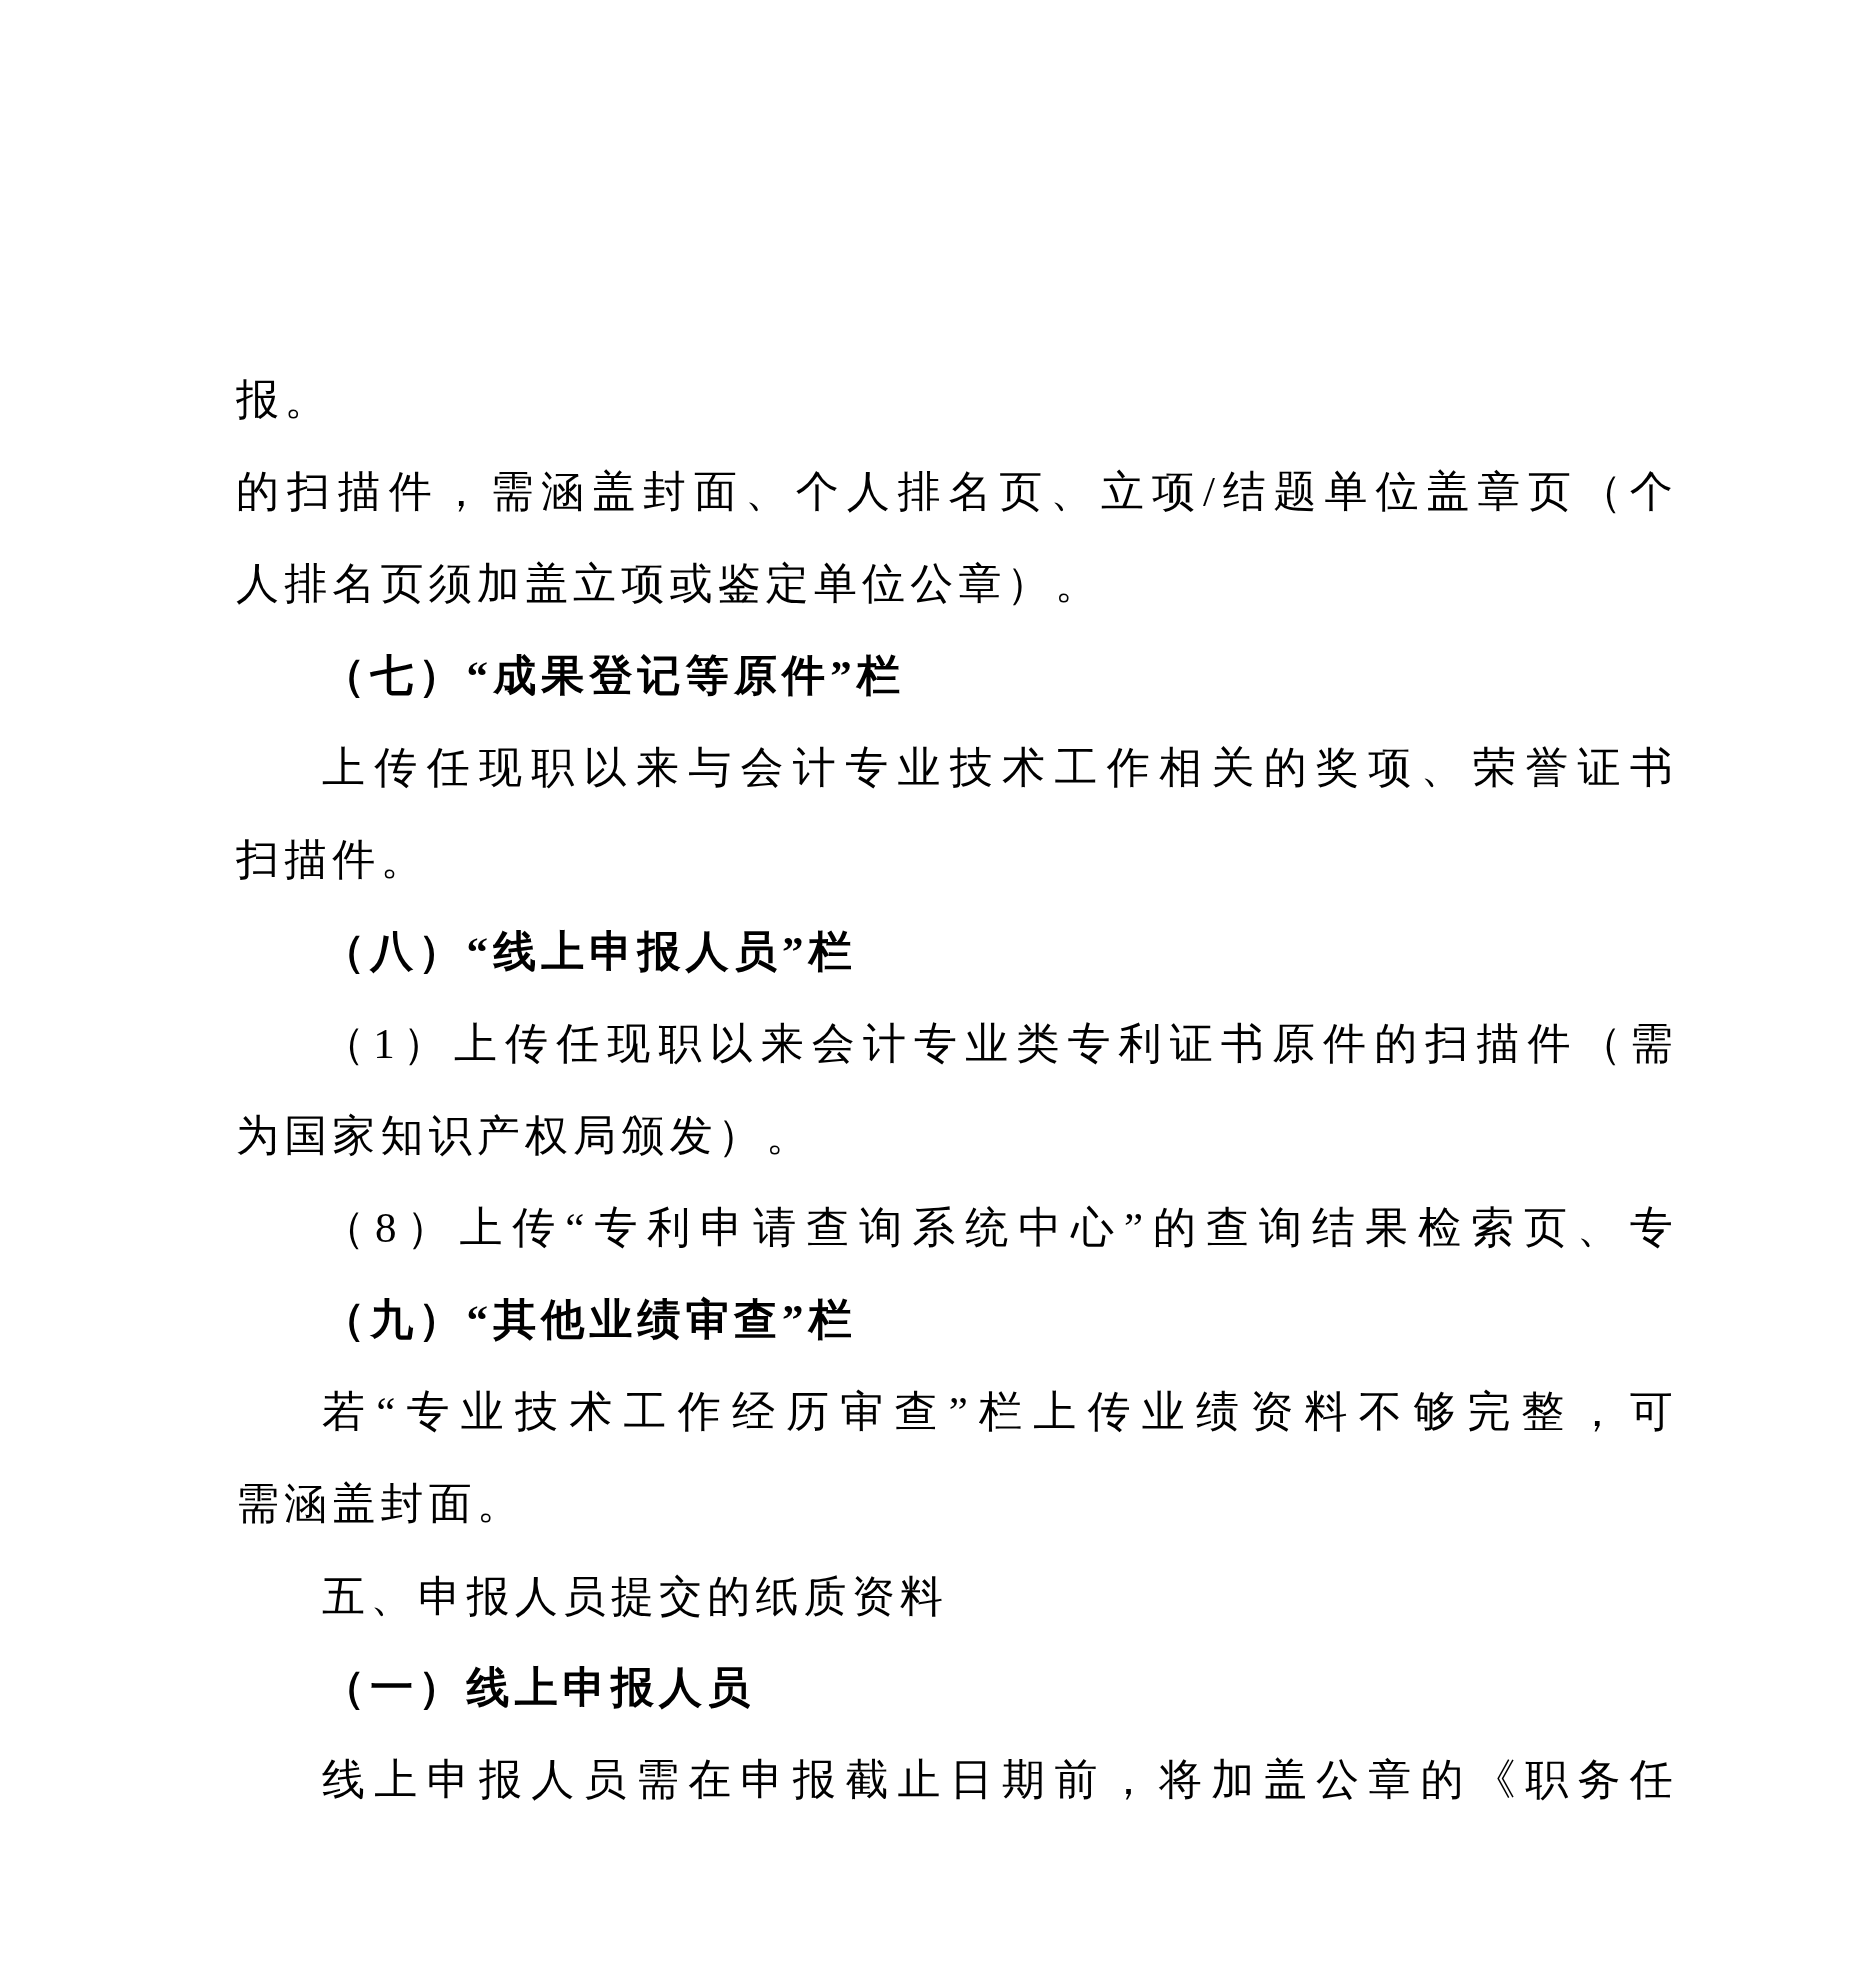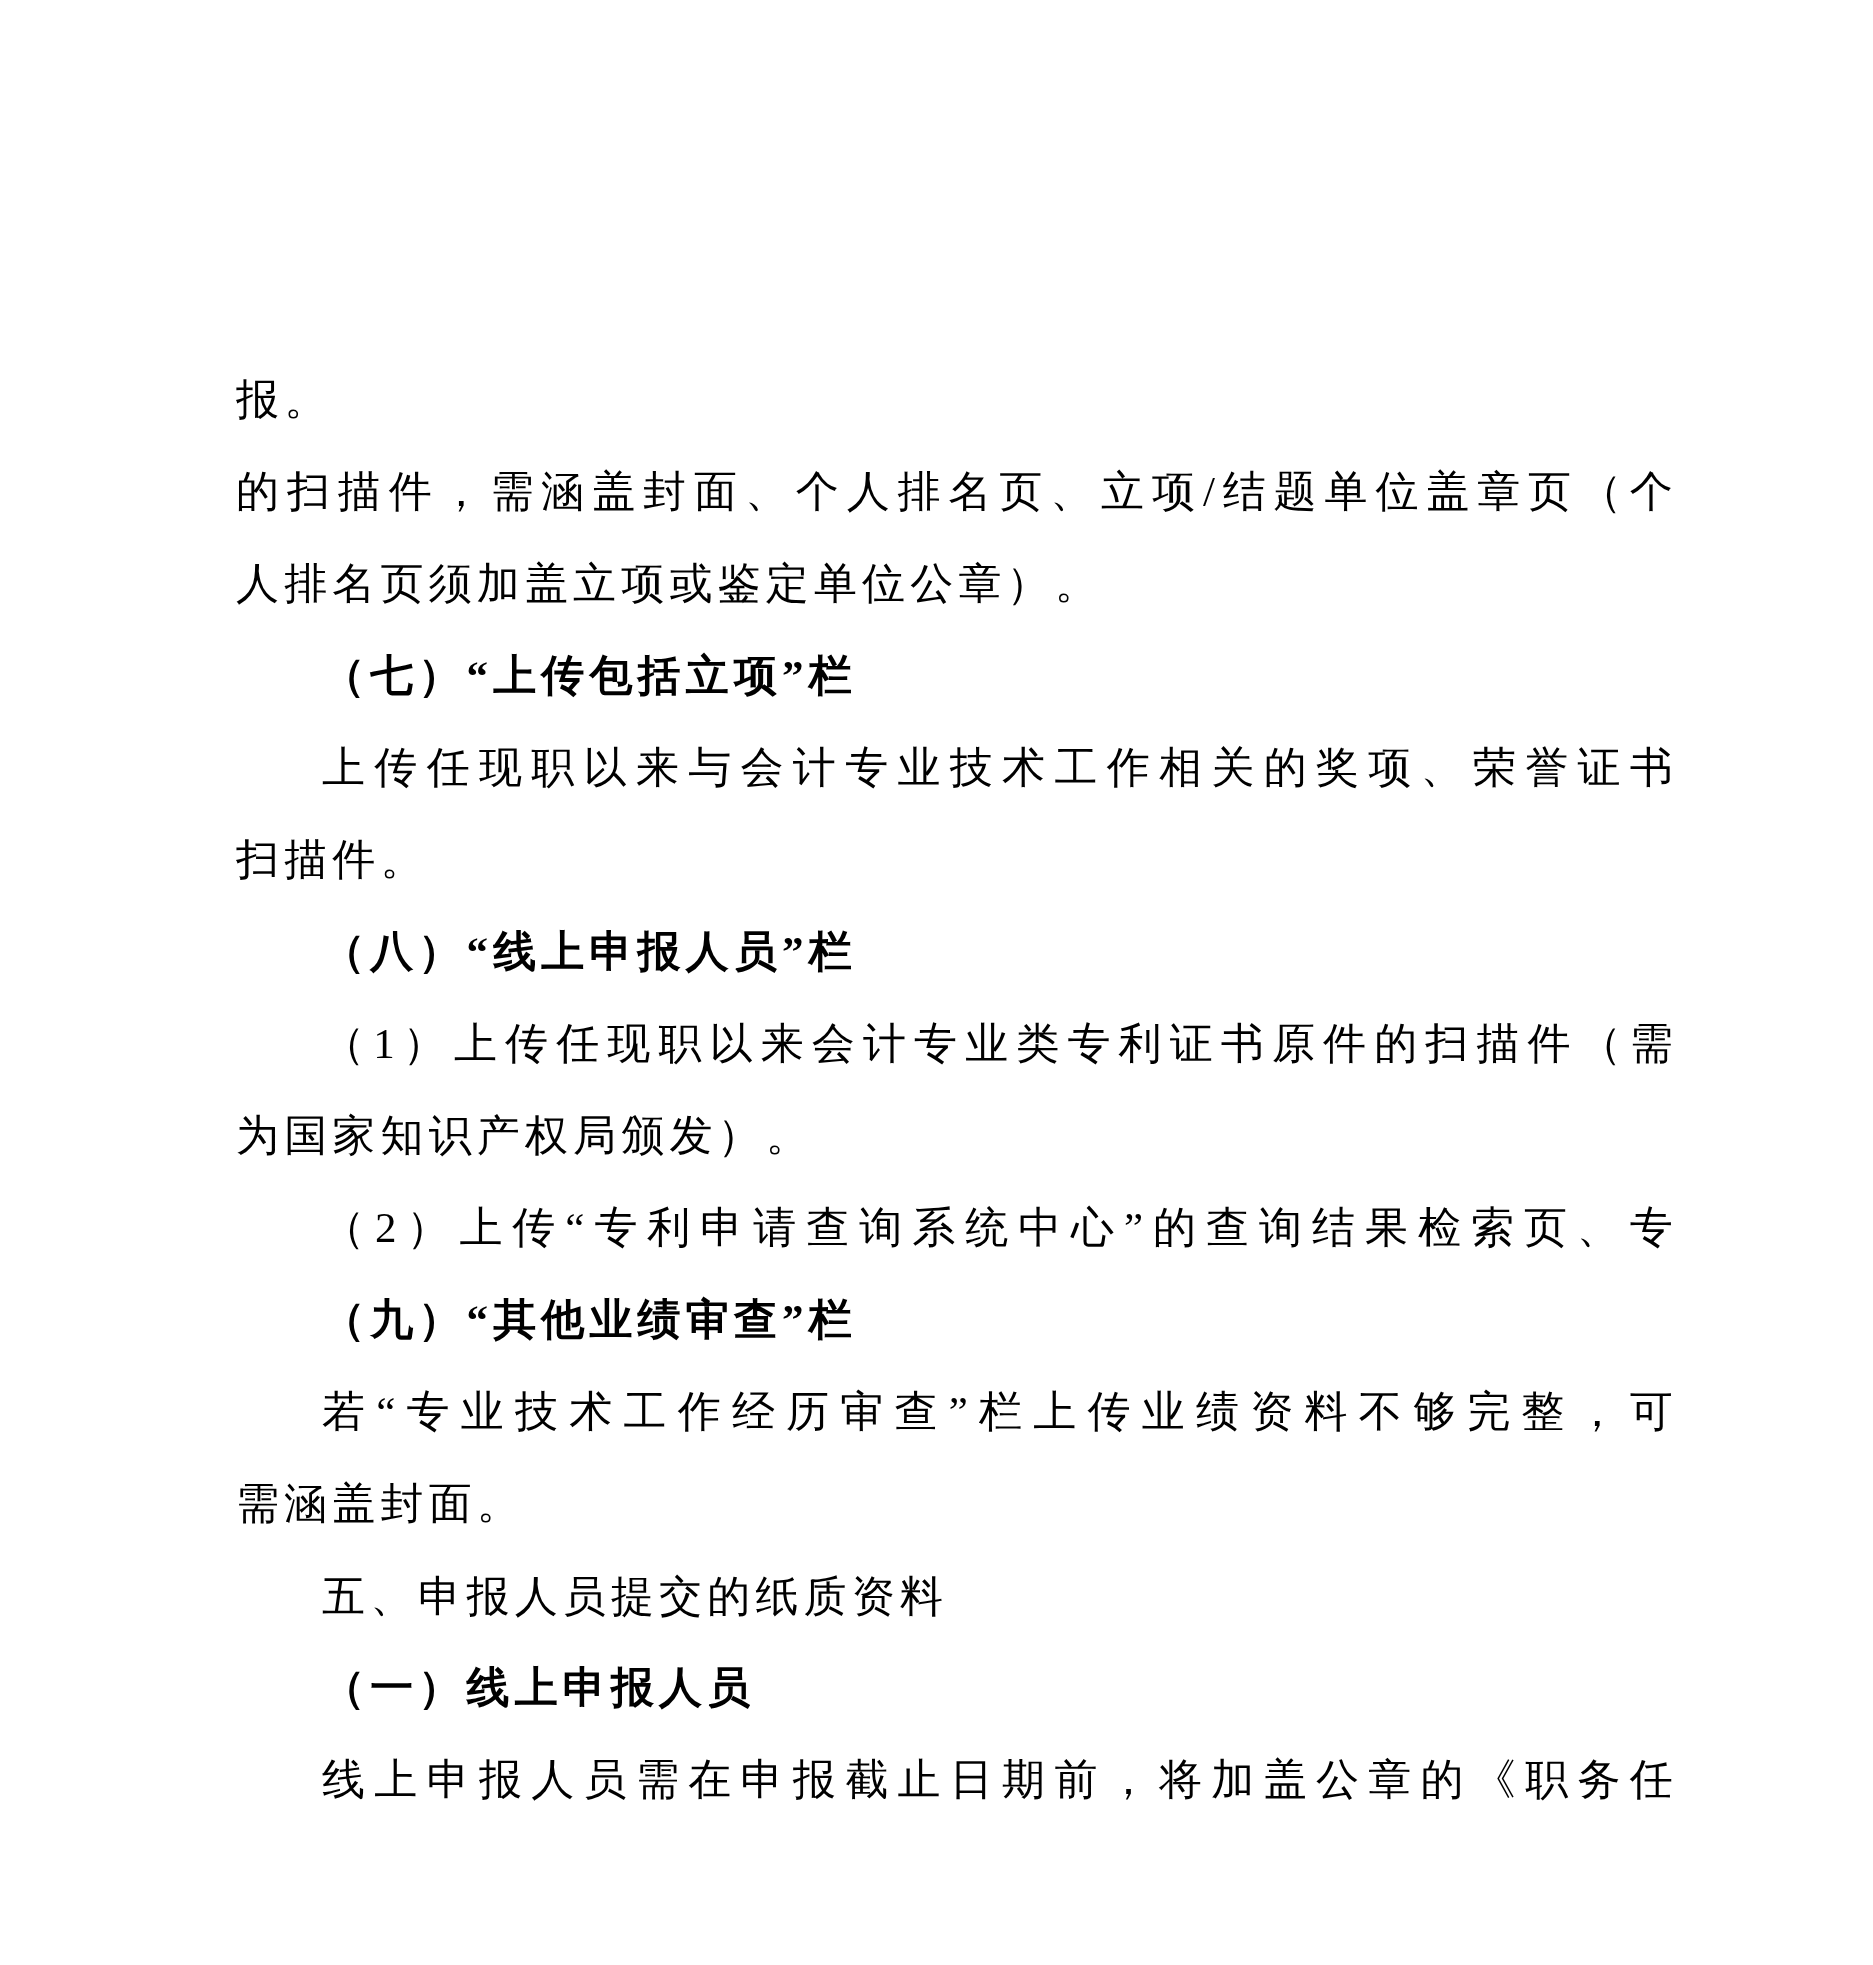--- a/index.html
+++ b/index.html
@@ -57,33 +57,33 @@
 <div class="page">
   <div class="content">
 
       <div class="line">报。</div>
 
 
       <div class="line fill">的扫描件，需涵盖封面、个人排名页、立项/结题单位盖章页（个</div>
 
       <div class="line">人排名页须加盖立项或鉴定单位公章）。</div>
 
-      <div class="line indent kai">（七）“上传包括立项”栏</div>
+      <div class="line indent kai">（七）“成果登记等原件”栏</div>
 
       <div class="line indent fill">上传任现职以来与会计专业技术工作相关的奖项、荣誉证书</div>
 
       <div class="line">扫描件。</div>
 
       <div class="line indent kai">（八）“线上申报人员”栏</div>
 
       <div class="line indent fill">（1）上传任现职以来会计专业类专利证书原件的扫描件（需</div>
 
       <div class="line">为国家知识产权局颁发）。</div>
 
-      <div class="line indent fill">（2）上传“专利申请查询系统中心”的查询结果检索页、专</div>
+      <div class="line indent fill">（8）上传“专利申请查询系统中心”的查询结果检索页、专</div>
 
 
       <div class="line indent kai">（九）“其他业绩审查”栏</div>
 
       <div class="line indent fill">若“专业技术工作经历审查”栏上传业绩资料不够完整，可</div>
 
       <div class="line">需涵盖封面。</div>
 
       <div class="line indent heading">五、申报人员提交的纸质资料</div>
 

